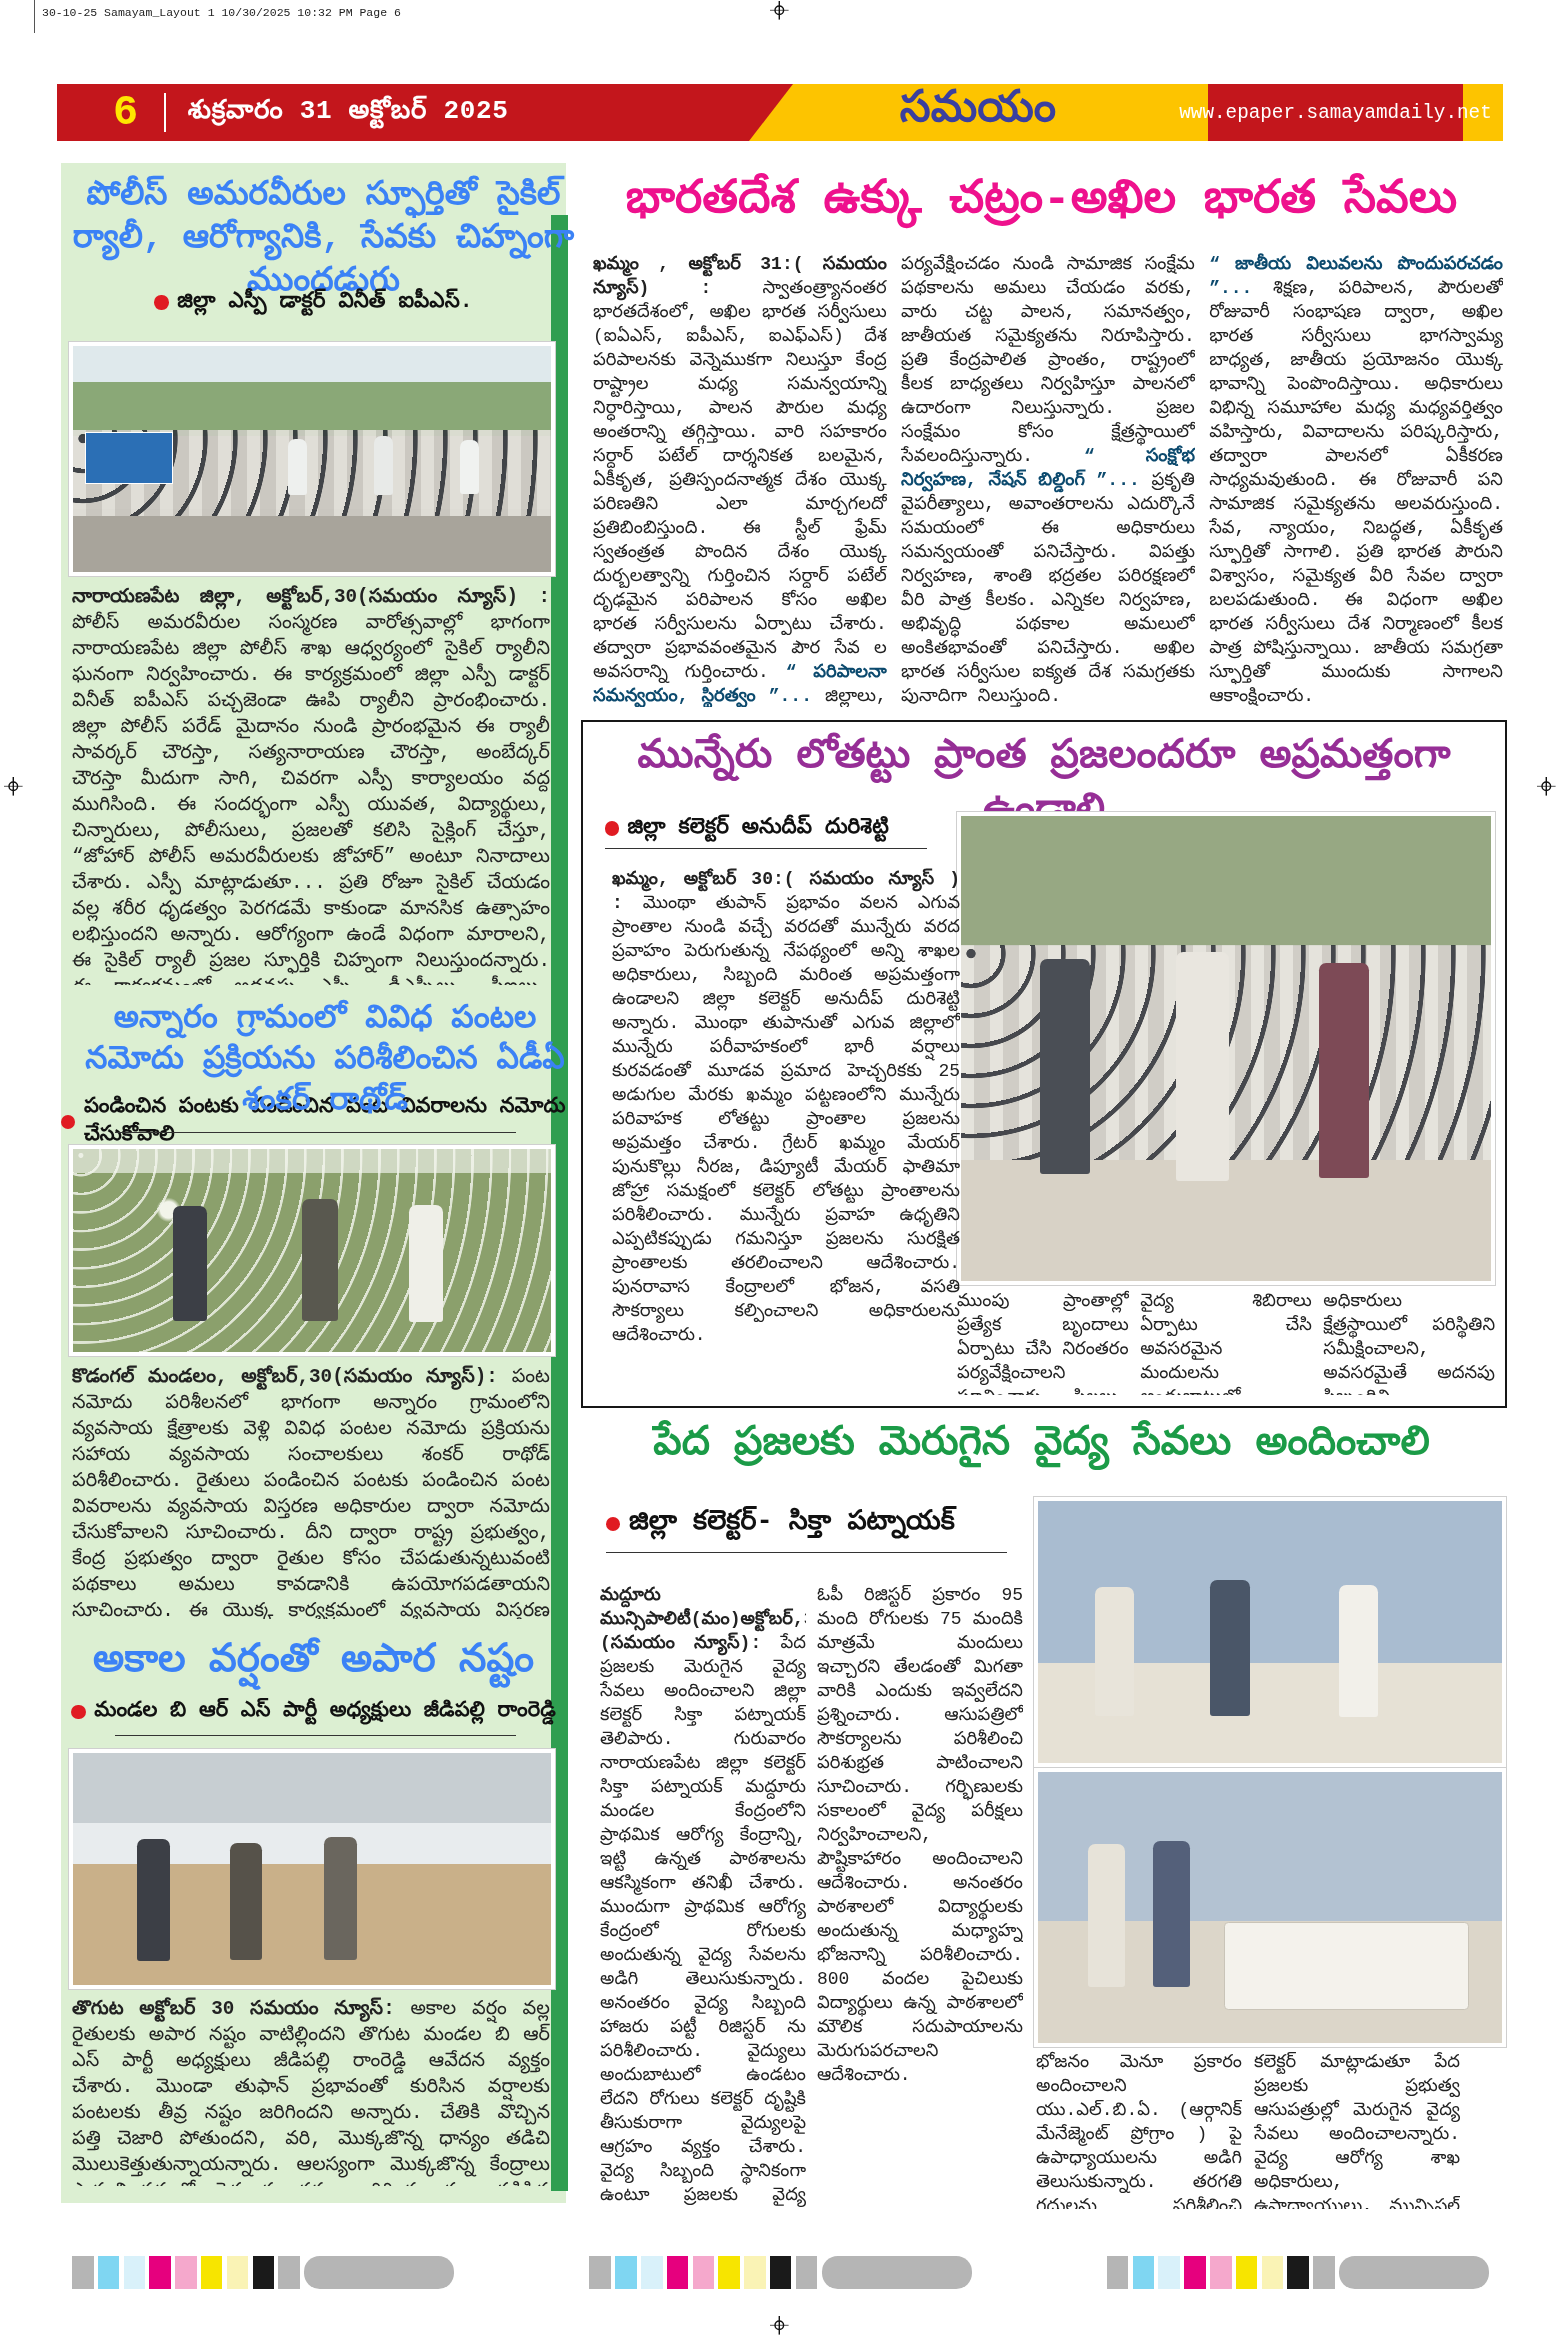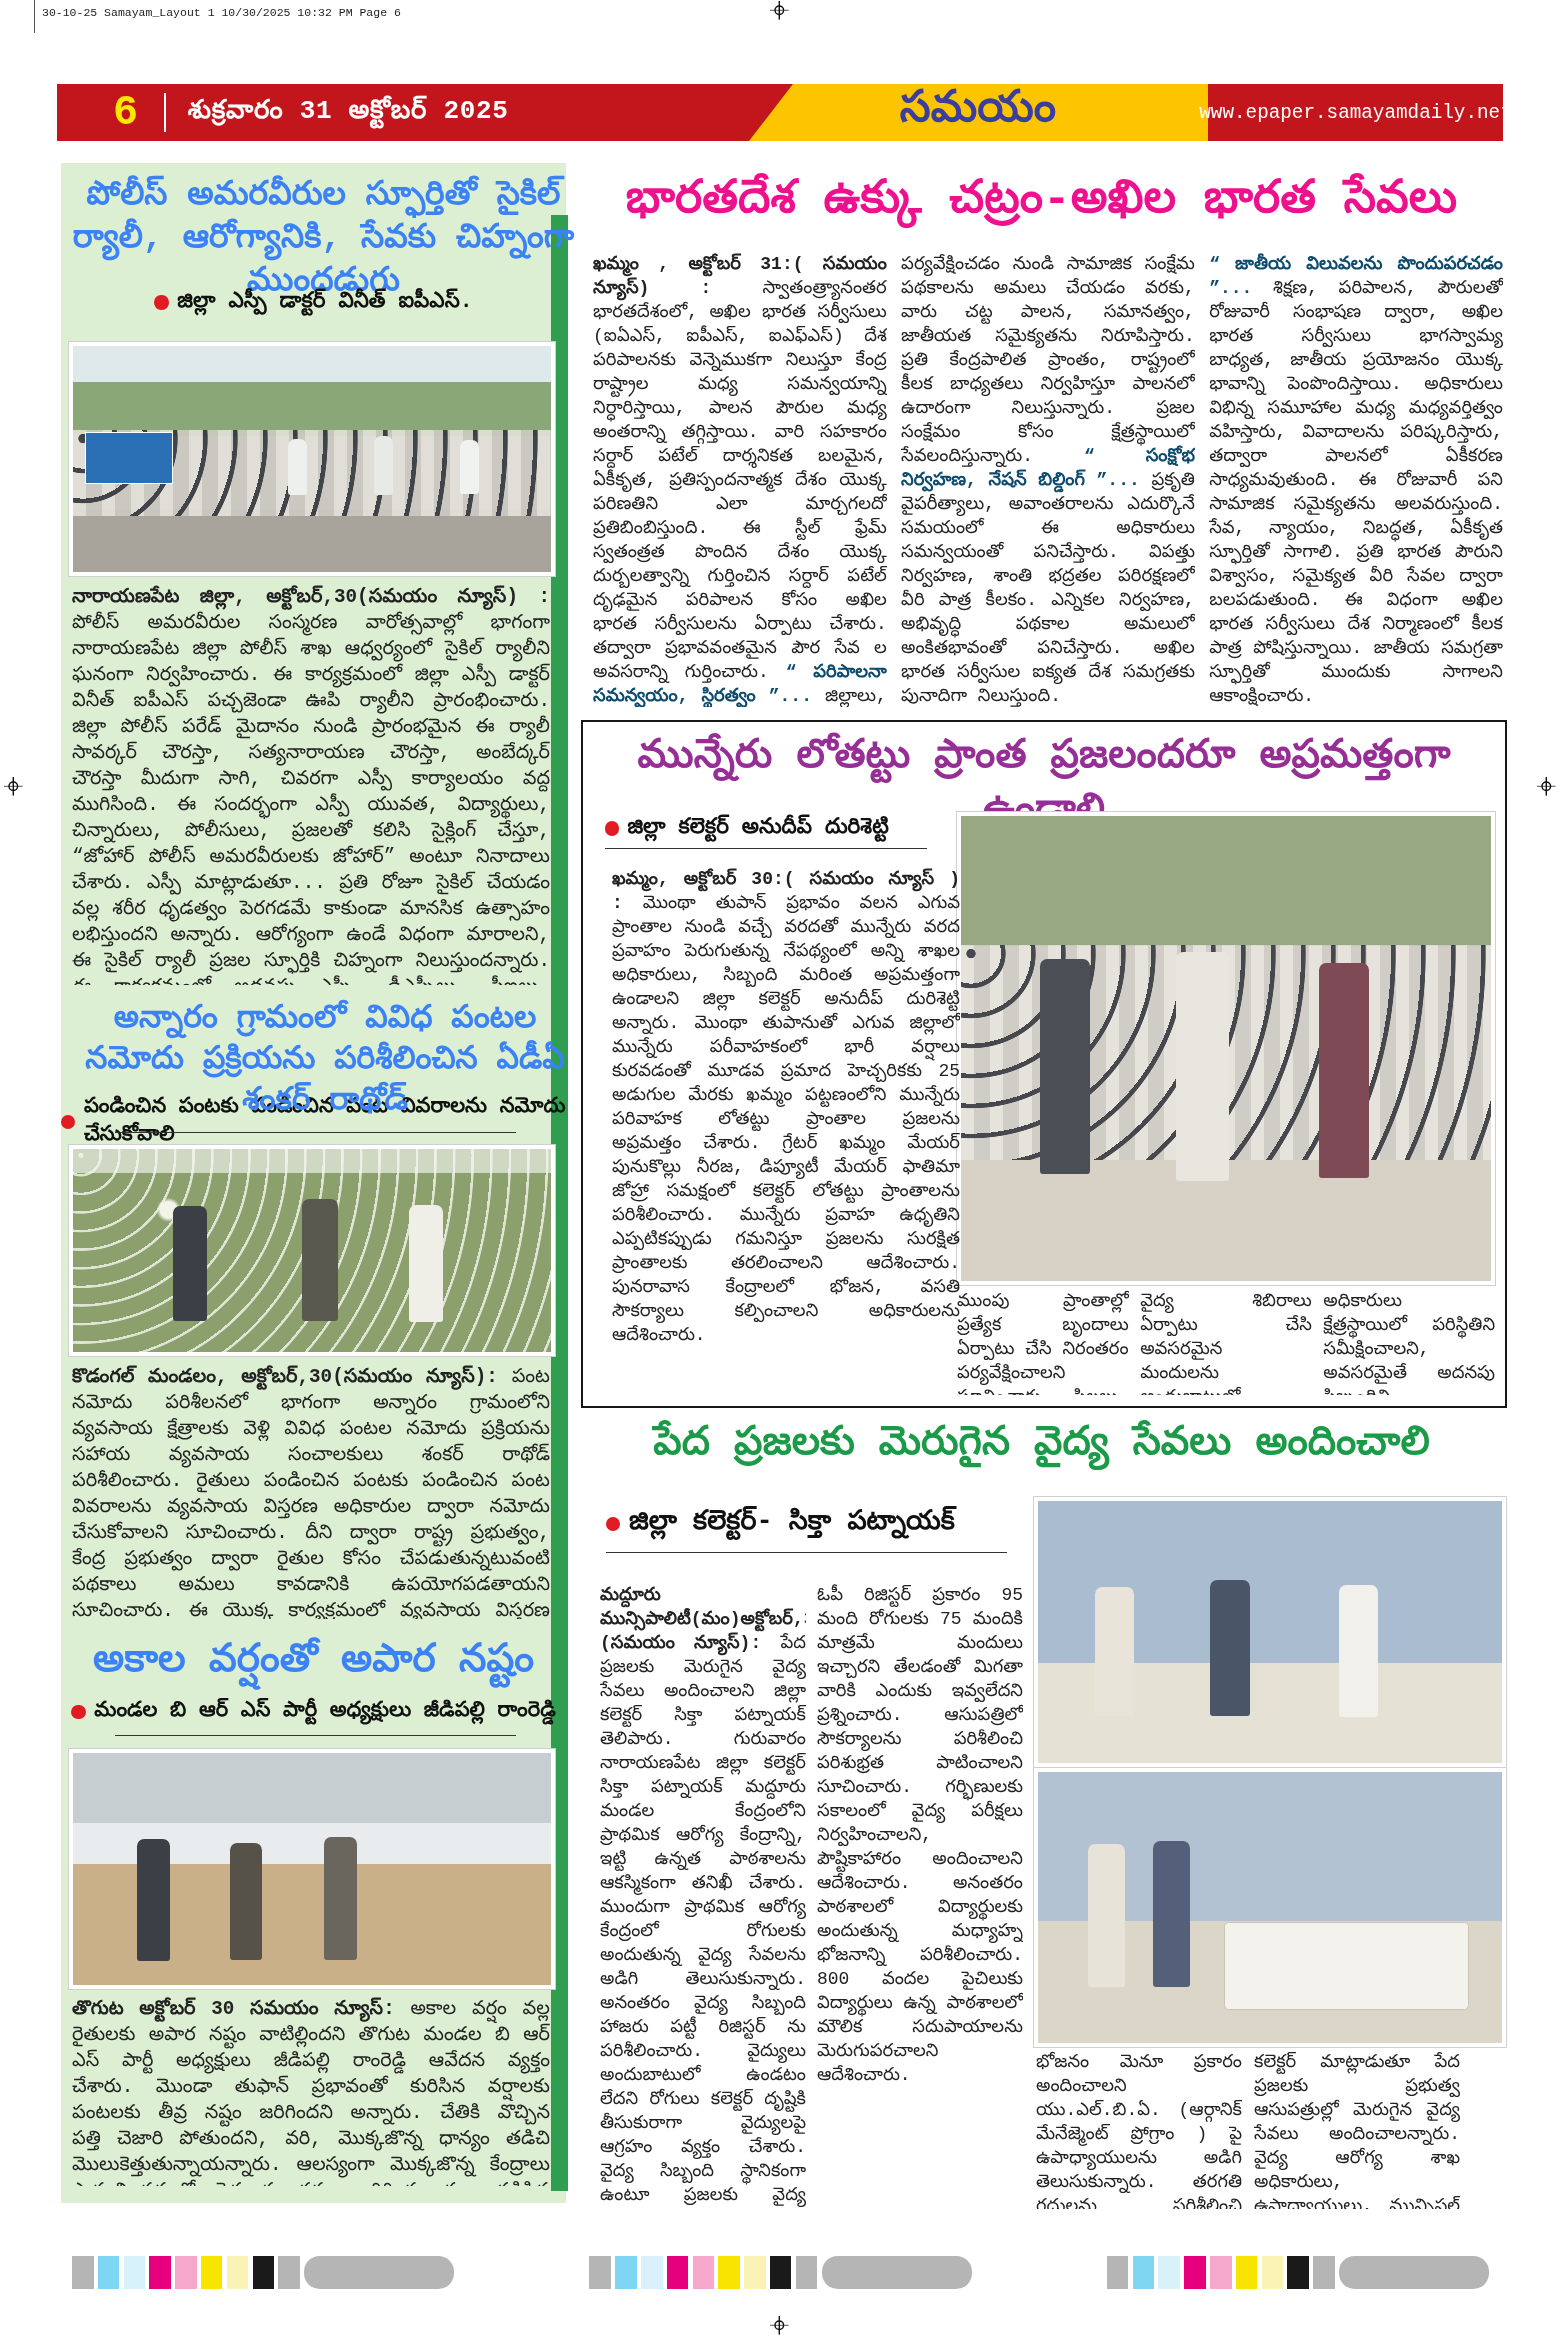--- a/index.html
+++ b/index.html
@@ -17,21 +17,21 @@
   
   .masthead{position:absolute;left:57px;top:84px;width:1446px;height:57px;background:#fdc400;}
   .mast-red-left{position:absolute;left:0;top:0;width:736px;height:57px;background:#c3161c;
      clip-path:polygon(0 0,100% 0,calc(100% - 44px) 100%,0 100%);
      display:flex;align-items:center;}
   .page-num{color:#ffe600;font-size:42px;font-weight:bold;margin-left:56px;}
   .mast-sep{width:2.1px;height:39px;background:#fff;margin:0 21.5px 0 26px;}
   .mast-date{color:#fff;font-size:26px;font-weight:bold;letter-spacing:0.7px;}
   .mast-title{position:absolute;left:691px;top:0;width:460px;height:57px;display:flex;
      align-items:center;justify-content:center;color:#3a3f9f;font-size:44px;font-weight:bold;}
-  .mast-red-right{position:absolute;left:1151px;top:0;width:295px;height:57px;background:#c3161c;
+  .mast-red-right{position:absolute;left:1151px;top:0;width:255px;height:57px;background:#c3161c;
      color:#fff;display:flex;align-items:center;justify-content:center;font-size:19.3px;}
 
   
   .left-panel{position:absolute;left:61px;top:163px;width:505px;height:2040px;background:#dcefd2;}
   .green-strip{position:absolute;left:551px;top:215px;width:17px;height:1976px;background:#2f9e50;}
   .lp{position:absolute;left:0;width:505px;}
   .lp-head{font-weight:bold;text-align:center;color:#3b82f6;line-height:1.3;}
   .byline{display:flex;align-items:center;justify-content:center;font-weight:bold;color:#111;}
   .byline .dot{width:14.3px;height:14.3px;border-radius:50%;background:#e01b22;margin-right:8.6px;flex:0 0 auto;}
   .byline-rule{position:absolute;height:1.4px;background:#333;}

